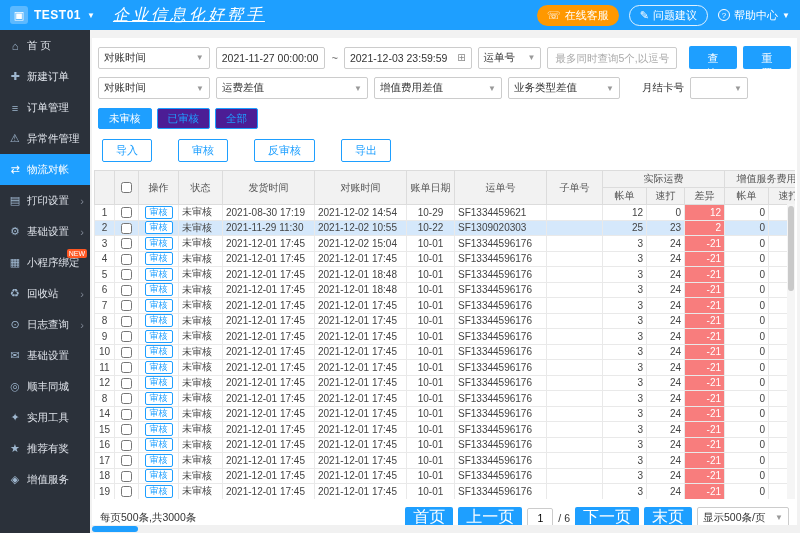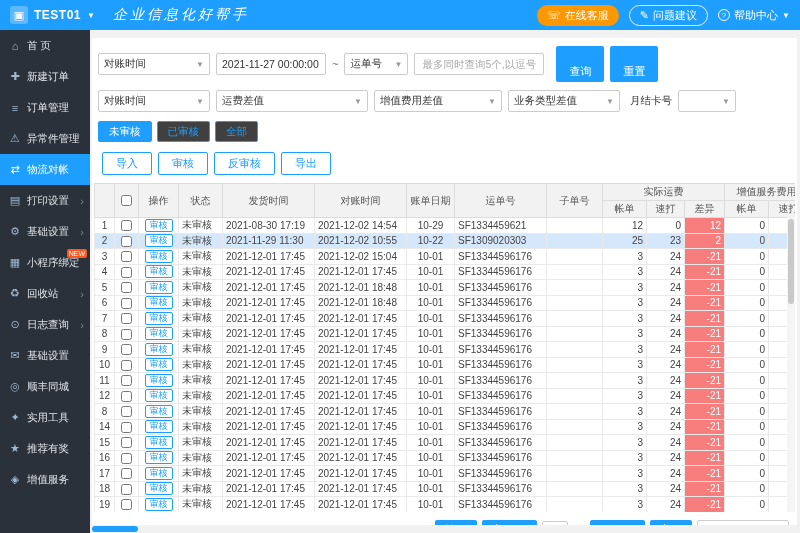--- a/index.html
+++ b/index.html
@@ -9,22 +9,22 @@
     font-family:"Liberation Sans","DejaVu Sans",sans-serif;
     font-size:11px; color:#333; background:#fff;
   }
   
   .topbar { position:absolute; top:0; left:0; right:0; height:30px; background:#1E9FFF;
     display:flex; align-items:center; color:#fff; padding:0 10px; gap:6px; z-index:5; }
   .logo { width:18px; height:18px; background:rgba(255,255,255,.28); border-radius:3px;
     display:flex; align-items:center; justify-content:center; font-size:11px; }
   .brand { font-weight:bold; font-size:12px; letter-spacing:.5px; }
   .caret-sm { font-size:8px; }
-  .slogan { font-family:"DejaVu Serif",serif; font-style:italic; font-size:14px;
-    margin-left:12px; letter-spacing:3px; }
+  .slogan { font-family:"DejaVu Serif",serif; font-style:italic; font-size:16px;
+    margin-left:12px; letter-spacing:3px;text-decoration:underline; }
   .tb-right { margin-left:auto; display:flex; align-items:center; gap:10px; }
   .btn-orange { background:#FF9800; color:#fff; border:none; border-radius:11px; height:21px;
     padding:0 10px; font-size:11px; display:flex; align-items:center; gap:4px; cursor:pointer; font-family:inherit;}
   .btn-ghost { background:transparent; color:#fff; border:1px solid rgba(255,255,255,.85);
     border-radius:11px; height:21px; padding:0 10px; font-size:11px; display:flex; align-items:center; gap:4px; cursor:pointer; font-family:inherit;}
   .help { display:flex; align-items:center; gap:4px; font-size:11px; cursor:pointer; }
   .qmark { width:12px; height:12px; border:1px solid #fff; border-radius:50%; font-size:8px;
     display:flex; align-items:center; justify-content:center; }
   
   .sidebar { position:absolute; top:30px; left:0; bottom:0; width:90px; background:#2B313A; z-index:4; }
@@ -45,29 +45,29 @@
     white-space:nowrap; overflow:hidden; }
   .sel { cursor:pointer; }
   .sel .caret { margin-left:auto; color:#999; font-size:8px; }
   .inpbox input { border:none; outline:none; width:100%; font-size:10.5px; font-family:inherit; color:#333; background:transparent; }
   .inpbox input::placeholder { color:#aaa; }
   .cal { color:#888; font-size:10px; margin-left:auto; }
   .tilde { color:#666; }
   .w-timetype{width:112px}.w-datefrom{width:110px}.w-dateto{width:128px}
   .w-waybilltype{width:64px}.w-waybillno{width:130px}
   .w-weight{width:112px}.w-freight{width:152px}.w-vasfee{width:128px}.w-biztype{width:112px}.w-month{width:58px}
-  .lbl { font-size:10.5px; color:#333; margin-left:4px; }
+  .lbl { font-size:10.5px; color:#333; margin-left:16px; }
   .btn-primary { background:#1E9FFF; color:#fff; border:none; border-radius:2px; height:23px;
-    padding:18px 13px; font-size:11px; cursor:pointer; font-family:inherit; }
+    padding:5px 13px; font-size:11px; cursor:pointer; font-family:inherit; }
   .ml6{margin-left:6px}
   .tabs { display:flex; gap:5px; padding:9px 6px 0 6px; }
   .tab { height:21px; padding:0 10px; font-size:10.5px; display:flex; align-items:center;
-    border-radius:2px; border:1px solid #1E9FFF; color:#1E9FFF; background:#404040; cursor:pointer; }
+    border-radius:2px; border:1px solid #1E9FFF; color:#1E9FFF; background:#4c1d95; cursor:pointer; }
   .tab.active { background:#1E9FFF; color:#fff; }
-  .actions { display:flex; gap:6px; padding:10px 10px 8px 10px; }
+  .actions { display:flex; gap:26px; padding:10px 10px 8px 10px; }
   .btn-outline { background:#fff; border:1px solid #1E9FFF; color:#1E9FFF; border-radius:2px;
     height:23px; padding:0 13px; font-size:11px; cursor:pointer; font-family:inherit; }
   
   .table-wrap { position:relative; margin:0 2px; height:329px; overflow:hidden; }
   table { border-collapse:collapse; table-layout:fixed; width:714px; font-size:10px; }
   th { background:#F2F2F2; border:1px solid #DCDCDC; color:#555; font-weight:normal;
     height:17px; padding:0 3px; white-space:nowrap; overflow:hidden; text-align:center; }
   td { border:1px solid #E9E9E9; height:15.5px; padding:0 3px; white-space:nowrap;
     overflow:hidden; color:#444; background:#fff; }
   td.c-center{text-align:center} td.c-right{text-align:right}
@@ -76,21 +76,21 @@
   tr.selected td.diff { background:#F87D7D; }
   .row-btn { background:#fff; border:1px solid #1E9FFF; color:#1E9FFF; border-radius:2px;
     font-size:9px; padding:0 4px; height:13px; line-height:11px; cursor:pointer; font-family:inherit; }
   input[type=checkbox]{ width:11px; height:11px; margin:0; vertical-align:middle; }
   .vscroll { position:absolute; top:34px; right:0; bottom:0; width:8px; background:#F5F5F5; }
   .vthumb { position:absolute; top:2px; left:1px; width:6px; height:85px; background:#C9C9C9; border-radius:3px; }
   
   .pager { display:flex; align-items:center; padding:8px 8px 0 8px; font-size:10.5px; color:#333; gap:5px; }
   .pager .spacer { flex:1; }
   .pg-btn { background:#1E9FFF; color:#fff; border:none; border-radius:2px; height:21px;
-    padding:0 8px; font-size:13px; cursor:pointer; font-family:Liberation Sans, sans-serif; }
+    padding:0 8px; font-size:16px; cursor:pointer; font-family:Liberation Sans, sans-serif; }
   .pg-input { width:26px; height:19px; border:1px solid #ccc; border-radius:2px; text-align:center;
     font-size:10.5px; font-family:inherit; }
   .pg-select { width:92px; height:21px; border:1px solid #ccc; border-radius:2px; display:flex;
     align-items:center; padding:0 5px; font-size:10.5px; cursor:pointer; }
   .pg-select .caret { margin-left:auto; color:#999; font-size:8px; }
   .hscroll { position:absolute; left:0; right:0; bottom:0; height:8px; background:#F1F1F1; }
   .hthumb { position:absolute; left:2px; top:1px; width:46px; height:6px; background:#1E9FFF; border-radius:3px; }
 </style>
 </head>
 <body>
@@ -190,20 +190,24 @@
 
     <div class="frow">
       <div class="sel w-timetype">
         <span>对账时间</span>
         <span class="caret">▼</span>
       </div>
       <div class="inpbox w-datefrom">
         <span>2021-11-27 00:00:00</span>
       </div>
       <span class="tilde">~</span>
+      <div class="inpbox w-dateto">
+        <span>2021-12-03 23:59:59</span>
+        <span class="cal">⊞</span>
+      </div>
       <div class="sel w-waybilltype">
         <span>运单号</span>
         <span class="caret">▼</span>
       </div>
       <div class="inpbox w-waybillno">
         <input placeholder="最多同时查询5个,以逗号隔开" style="">
       </div>
       <button class="btn-primary ml6">查询</button>
       <button class="btn-primary">重置</button>
     </div>

